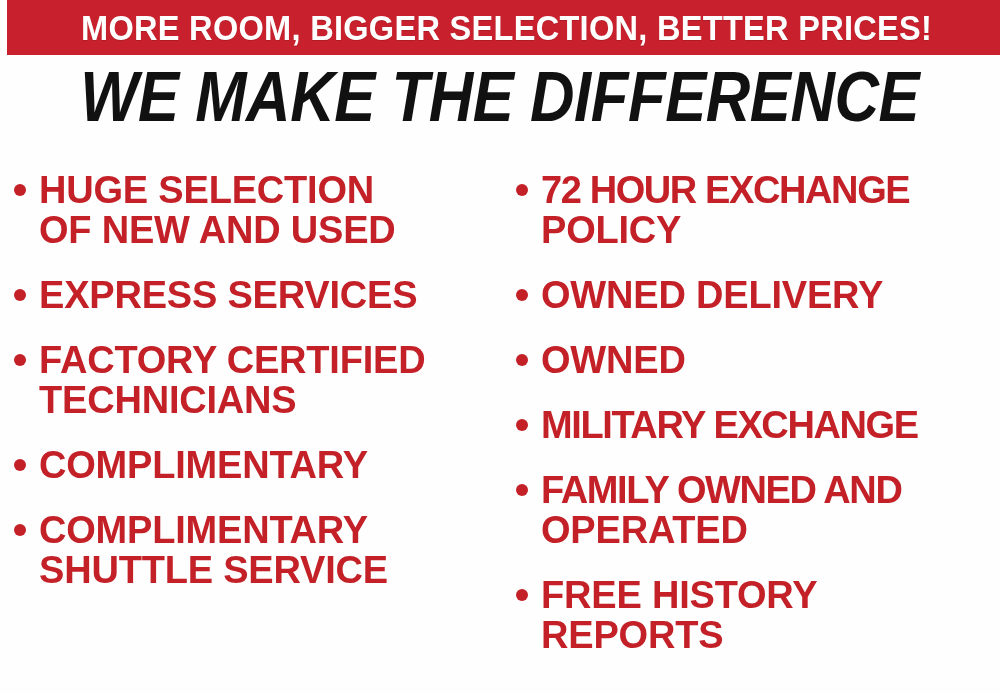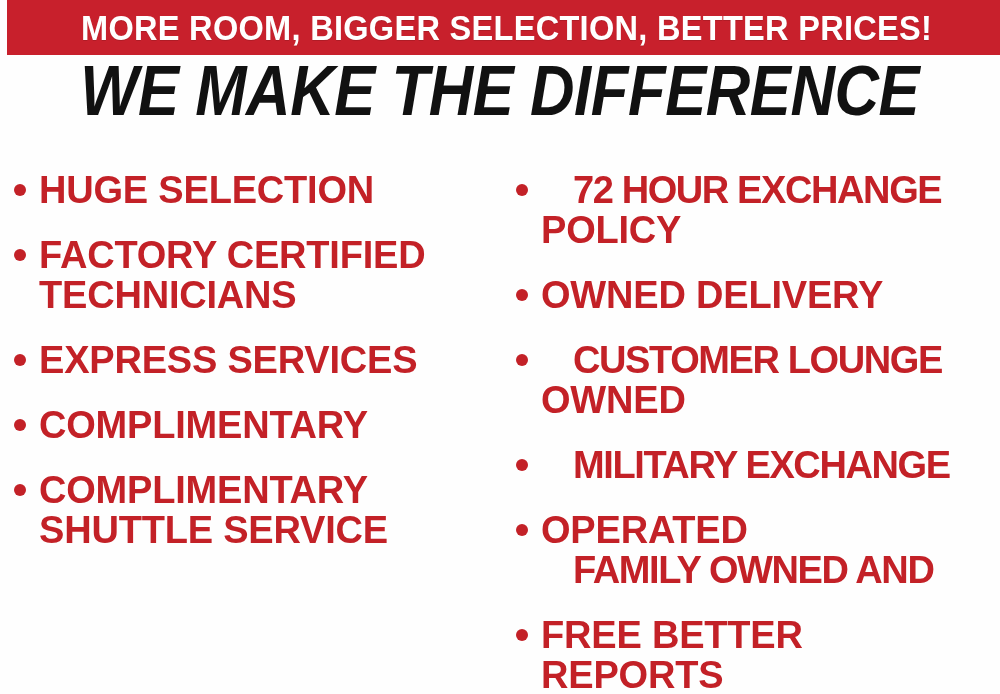--- a/index.html
+++ b/index.html
@@ -43,21 +43,21 @@
     white-space: nowrap;
     transform: scaleX(0.93);
     transform-origin: center center;
     text-shadow: 0 1px 0 rgba(0,0,0,0.12);
   }
 
   
   .title-row {
     position: absolute;
     left: 0;
-    top: 52px;
+    top: 58px;
     width: 1000px;
     height: 78px;
     display: flex;
     align-items: center;
     justify-content: center;
   }
   .title-text {
     color: #111111;
     font-family: "Liberation Sans Narrow", "Liberation Sans", sans-serif;
     font-weight: bold;
@@ -107,21 +107,20 @@
     color: #c32127;
     font-family: "Liberation Sans", sans-serif;
     font-weight: bold;
     font-size: 38px;
     line-height: 40px;
     letter-spacing: -0.2px;
     white-space: nowrap;
   }
   .bullet-line.tight {
     letter-spacing: -1.4px;
-    margin-left: 32px;
   }
 </style>
 </head>
 <body>
 
 <div class="banner">
 
   <div class="header-bar">
     <div class="header-text">MORE ROOM, BIGGER SELECTION, BETTER PRICES!</div>
   </div>
@@ -131,41 +130,42 @@
   </div>
 
   <div class="columns">
 
     <div class="column column-left">
 
       <div class="bullet-item">
         <span class="bullet-dot"></span>
         <div class="bullet-lines">
           <div class="bullet-line">HUGE SELECTION</div>
+          <div class="bullet-line">OF NEW AND USED</div>
+        </div>
+      </div>
+
+      <div class="bullet-item">
+        <span class="bullet-dot"></span>
+        <div class="bullet-lines">
+          <div class="bullet-line">EXPRESS SERVICES</div>
         </div>
       </div>
 
       <div class="bullet-item">
         <span class="bullet-dot"></span>
         <div class="bullet-lines">
           <div class="bullet-line">FACTORY CERTIFIED</div>
           <div class="bullet-line">TECHNICIANS</div>
         </div>
       </div>
 
       <div class="bullet-item">
         <span class="bullet-dot"></span>
         <div class="bullet-lines">
-          <div class="bullet-line">EXPRESS SERVICES</div>
-        </div>
-      </div>
-
-      <div class="bullet-item">
-        <span class="bullet-dot"></span>
-        <div class="bullet-lines">
           <div class="bullet-line">COMPLIMENTARY</div>
         </div>
       </div>
 
       <div class="bullet-item">
         <span class="bullet-dot"></span>
         <div class="bullet-lines">
           <div class="bullet-line">COMPLIMENTARY</div>
           <div class="bullet-line">SHUTTLE SERVICE</div>
         </div>
@@ -186,44 +186,43 @@
       <div class="bullet-item">
         <span class="bullet-dot"></span>
         <div class="bullet-lines">
           <div class="bullet-line">OWNED DELIVERY</div>
         </div>
       </div>
 
       <div class="bullet-item">
         <span class="bullet-dot"></span>
         <div class="bullet-lines">
-          <div class="bullet-line tight">CUSTOMER LOUNGE</div>
           <div class="bullet-line">OWNED</div>
         </div>
       </div>
 
       <div class="bullet-item">
         <span class="bullet-dot"></span>
         <div class="bullet-lines">
           <div class="bullet-line tight">MILITARY EXCHANGE</div>
         </div>
       </div>
 
       <div class="bullet-item">
         <span class="bullet-dot"></span>
         <div class="bullet-lines">
+          <div class="bullet-line tight">FAMILY OWNED AND</div>
           <div class="bullet-line">OPERATED</div>
-          <div class="bullet-line tight">FAMILY OWNED AND</div>
-        </div>
-      </div>
-
-      <div class="bullet-item">
-        <span class="bullet-dot"></span>
-        <div class="bullet-lines">
-          <div class="bullet-line">FREE BETTER</div>
+        </div>
+      </div>
+
+      <div class="bullet-item">
+        <span class="bullet-dot"></span>
+        <div class="bullet-lines">
+          <div class="bullet-line">FREE HISTORY</div>
           <div class="bullet-line">REPORTS</div>
         </div>
       </div>
 
     </div>
 
   </div>
 
 </div>
 

